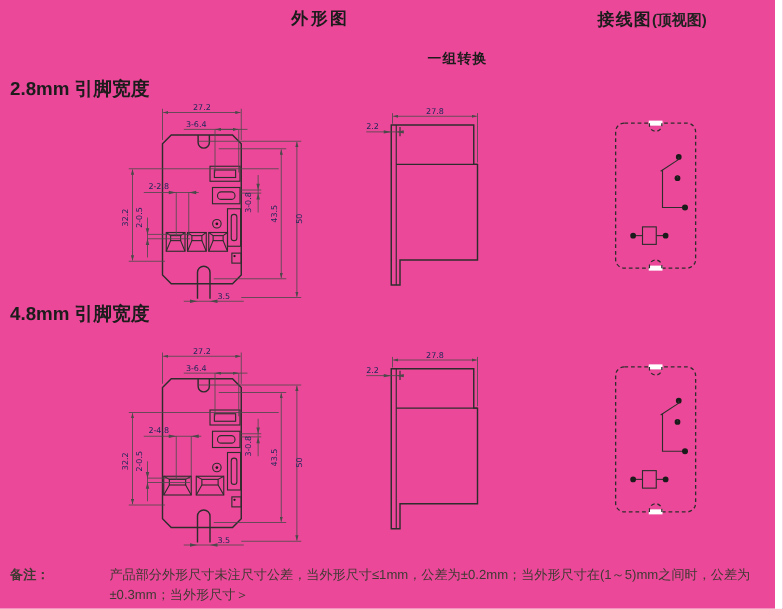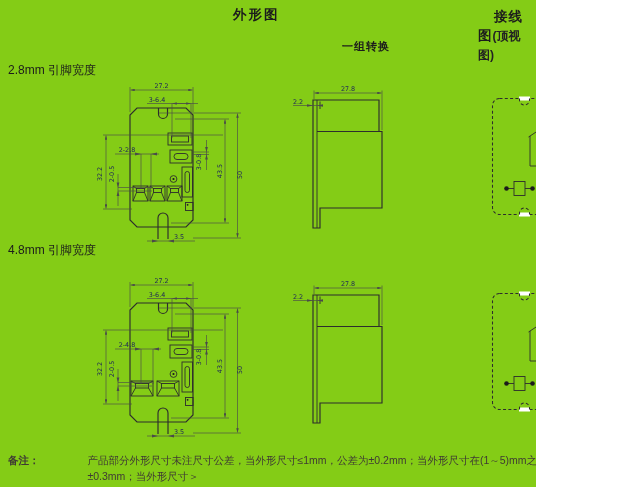--- a/index.html
+++ b/index.html
@@ -1,40 +1,40 @@
 <!DOCTYPE html>
 <html><head>
 <meta charset="utf-8">
 <style>
   html,body{margin:0;padding:0;background:#fff;}
-  #page{position:relative;width:536px;height:487px;background:#84cc16;overflow:hidden;
+  #page{position:relative;width:620px;height:487px;background:#ec4899;overflow:hidden;
         font-family:"Liberation Sans","DejaVu Sans",sans-serif;color:#222;}
   .abs{position:absolute;}
   .h1{font-size:13.5px;font-weight:bold;letter-spacing:2px;color:#1c1c1c;}
   .h1sub{font-size:12px;font-weight:bold;letter-spacing:0;}
   .h2{font-size:11px;font-weight:bold;letter-spacing:1px;color:#1c1c1c;margin-left:36px;}
-  .seclabel{font-size:12px;font-weight:normal;color:#1c1c1c;}
+  .seclabel{font-size:15px;font-weight:bold;color:#1c1c1c;}
   .note{font-size:10.5px;color:#3f3a34;line-height:1.55;display:flex;}
   .note .nlabel{white-space:nowrap;margin-right:4px;font-weight:bold;}
   svg{position:absolute;overflow:visible;}
   .ln{stroke:#2d2d2d;stroke-width:1.15;fill:none;stroke-linejoin:miter;}
   .ln2{stroke:#2d2d2d;stroke-width:0.9;fill:none;}
   .dm{stroke:#4a4a4a;stroke-width:0.65;fill:none;}
   .ar{fill:#4a4a4a;stroke:none;}
   .dash{stroke:#2d2d2d;stroke-width:1.05;fill:none;stroke-dasharray:3 2.3;}
   .dot{fill:#1b1b1b;stroke:none;}
   .dimtext{font-family:"DejaVu Sans",sans-serif;font-size:6.4px;fill:#20285a;text-anchor:middle;}
 </style>
 </head>
 <body>
 
 <div id="page">
 
   <div class="abs h1" style="left:233px;top:6px;">外形图</div>
-  <div class="abs" style="left:478px;top:7px;"><span class="h1" style="letter-spacing:1px;margin-left:16px;">接线图</span><span class="h1sub">(顶视图)</span></div>
+  <div class="abs" style="left:478px;top:7px;"><span class="h1" style="letter-spacing:1px;">接线图</span><span class="h1sub">(顶视图)</span></div>
   <div class="abs h2" style="left:306px;top:39px;">一组转换</div>
 
   <div class="abs seclabel" style="left:8px;top:62px;">2.8mm 引脚宽度</div>
   <div class="abs seclabel" style="left:8px;top:242px;">4.8mm 引脚宽度</div>
 
   <svg class="abs" style="left:95px;top:78px;" width="150" height="172" viewBox="0 0 150 172">
     <defs>
       <marker id="mfa" markerWidth="7" markerHeight="4" refX="6.4" refY="2" orient="auto-start-reverse">
           <path d="M0,0 L6.4,2 L0,4 Z" fill="#4a4a4a"></path>
         </marker>

